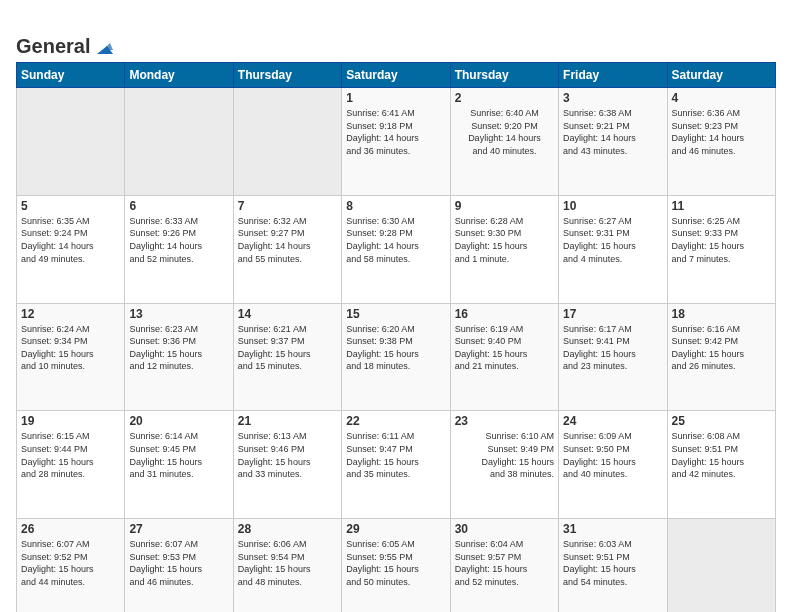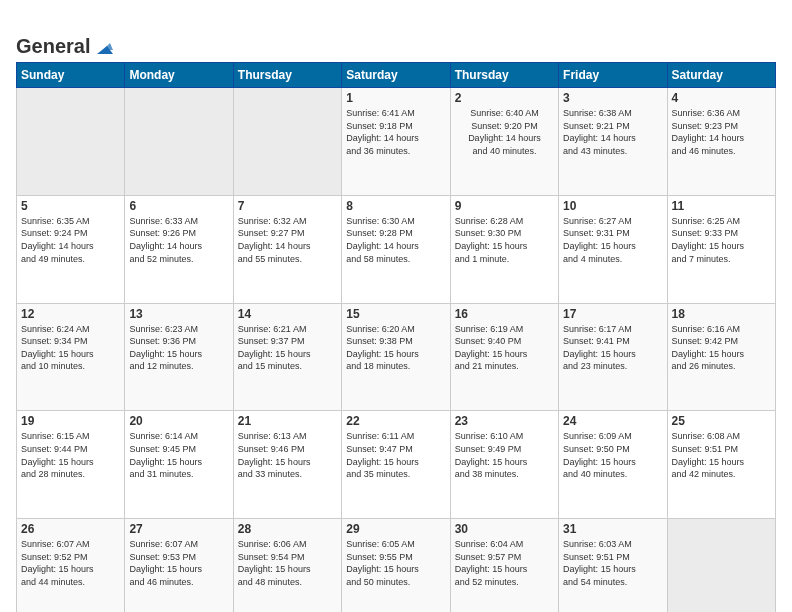--- a/index.html
+++ b/index.html
@@ -285,21 +285,21 @@
           </td>
           <td>
             <span class="day-num">22</span>
             <div class="day-info" style="white-space: pre-line;">Sunrise: 6:11 AM
 Sunset: 9:47 PM
 Daylight: 15 hours
 and 35 minutes.</div>
           </td>
           <td>
             <span class="day-num">23</span>
-            <div class="day-info" style="white-space: pre-line;">Sunrise: 6:10 AM
+            <div class="day-info" style="white-space: pre-line; text-align: right;">Sunrise: 6:10 AM
 Sunset: 9:49 PM
 Daylight: 15 hours
 and 38 minutes.</div>
           </td>
           <td>
             <span class="day-num">24</span>
             <div class="day-info" style="white-space: pre-line;">Sunrise: 6:09 AM
 Sunset: 9:50 PM
 Daylight: 15 hours
 and 40 minutes.</div>

